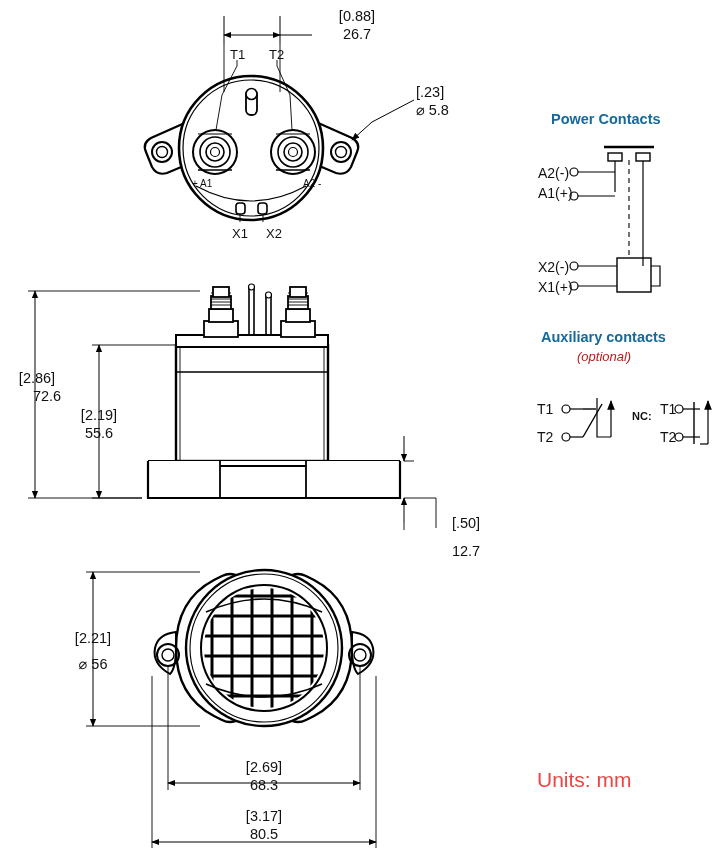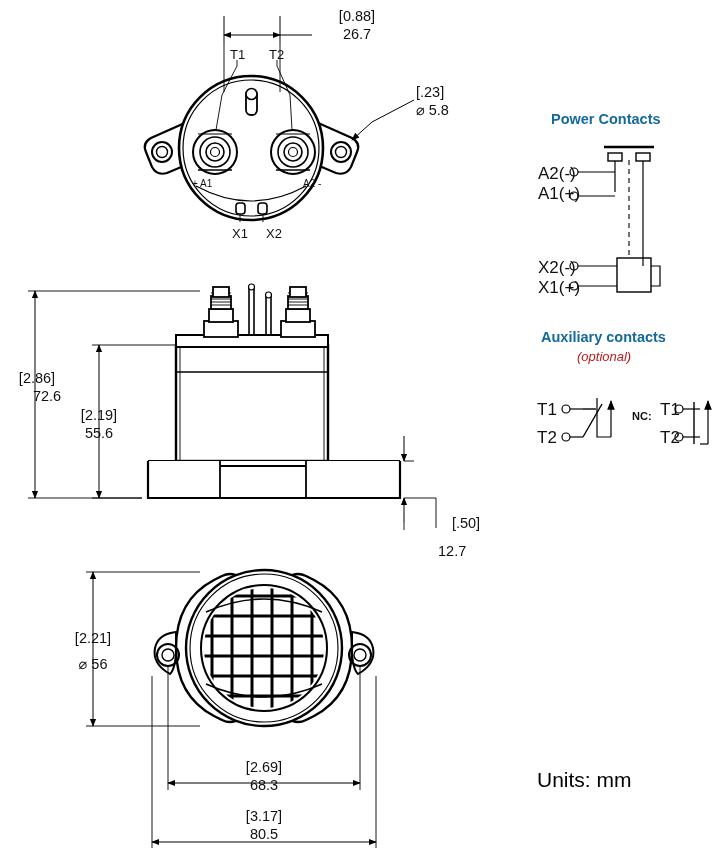--- a/index.html
+++ b/index.html
@@ -47,24 +47,24 @@
     font-weight: bold;
     color: #15699b;
   }
   .lbl.sub {
     font-size: 13px;
     font-style: italic;
     color: #b91c1c;
   }
   .lbl.units {
     font-size: 21px;
-    color: #000000;
+    color: #ef4444;
   }
   .lbl.schem {
-    font-size: 17px;
+    font-size: 14px;
   }
   .lbl.nc {
     font-size: 11px;
     font-weight: bold;
   }
 </style>
 </head>
 <body>
 
 <div class="stage">
@@ -333,21 +333,21 @@
   <div class="lbl dim" style="left:416px; top:84px; width:64px; text-align:left;">[.23]</div>
   <div class="lbl dim" style="left:416px; top:102px; width:90px; text-align:left;"><span>⌀</span> <span>5.8</span></div>
 
   <div class="lbl dim" style="left:6px; top:370px; width:62px;">[2.86]</div>
   <div class="lbl dim" style="left:16px; top:388px; width:62px;">72.6</div>
 
   <div class="lbl dim" style="left:68px; top:407px; width:62px;">[2.19]</div>
   <div class="lbl dim" style="left:68px; top:425px; width:62px;">55.6</div>
 
   <div class="lbl dim" style="left:438px; top:515px; width:56px; text-align:center;">[.50]</div>
-  <div class="lbl dim" style="left:438px; top:543px; width:56px; text-align:left;">12.7</div>
+  <div class="lbl dim" style="left:438px; top:543px; width:56px; text-align:center;">12.7</div>
 
   <div class="lbl dim" style="left:58px; top:630px; width:70px;">[2.21]</div>
   <div class="lbl dim" style="left:58px; top:656px; width:70px;"><span>⌀</span> <span>56</span></div>
 
   <div class="lbl dim" style="left:229px; top:759px; width:70px;">[2.69]</div>
   <div class="lbl dim" style="left:229px; top:777px; width:70px;">68.3</div>
 
   <div class="lbl dim" style="left:229px; top:808px; width:70px;">[3.17]</div>
   <div class="lbl dim" style="left:229px; top:826px; width:70px;">80.5</div>
 

